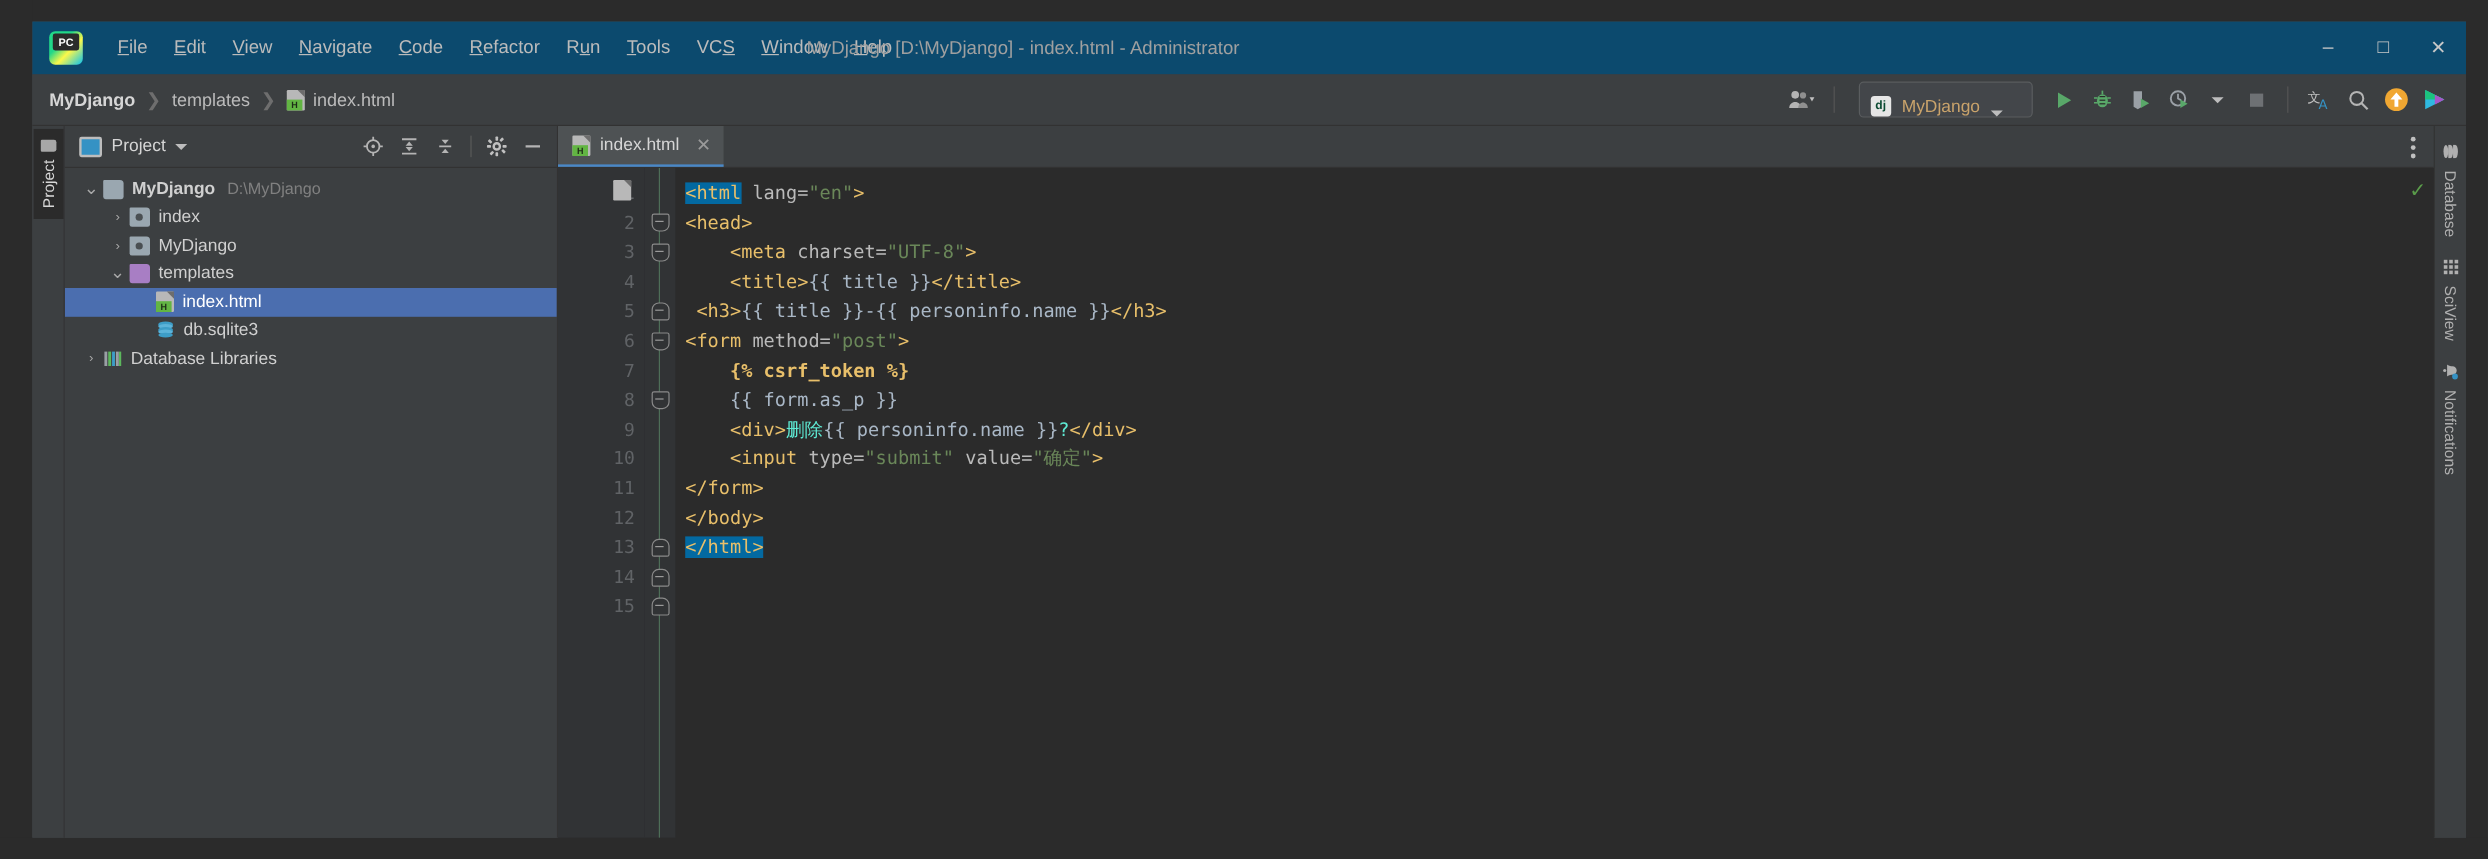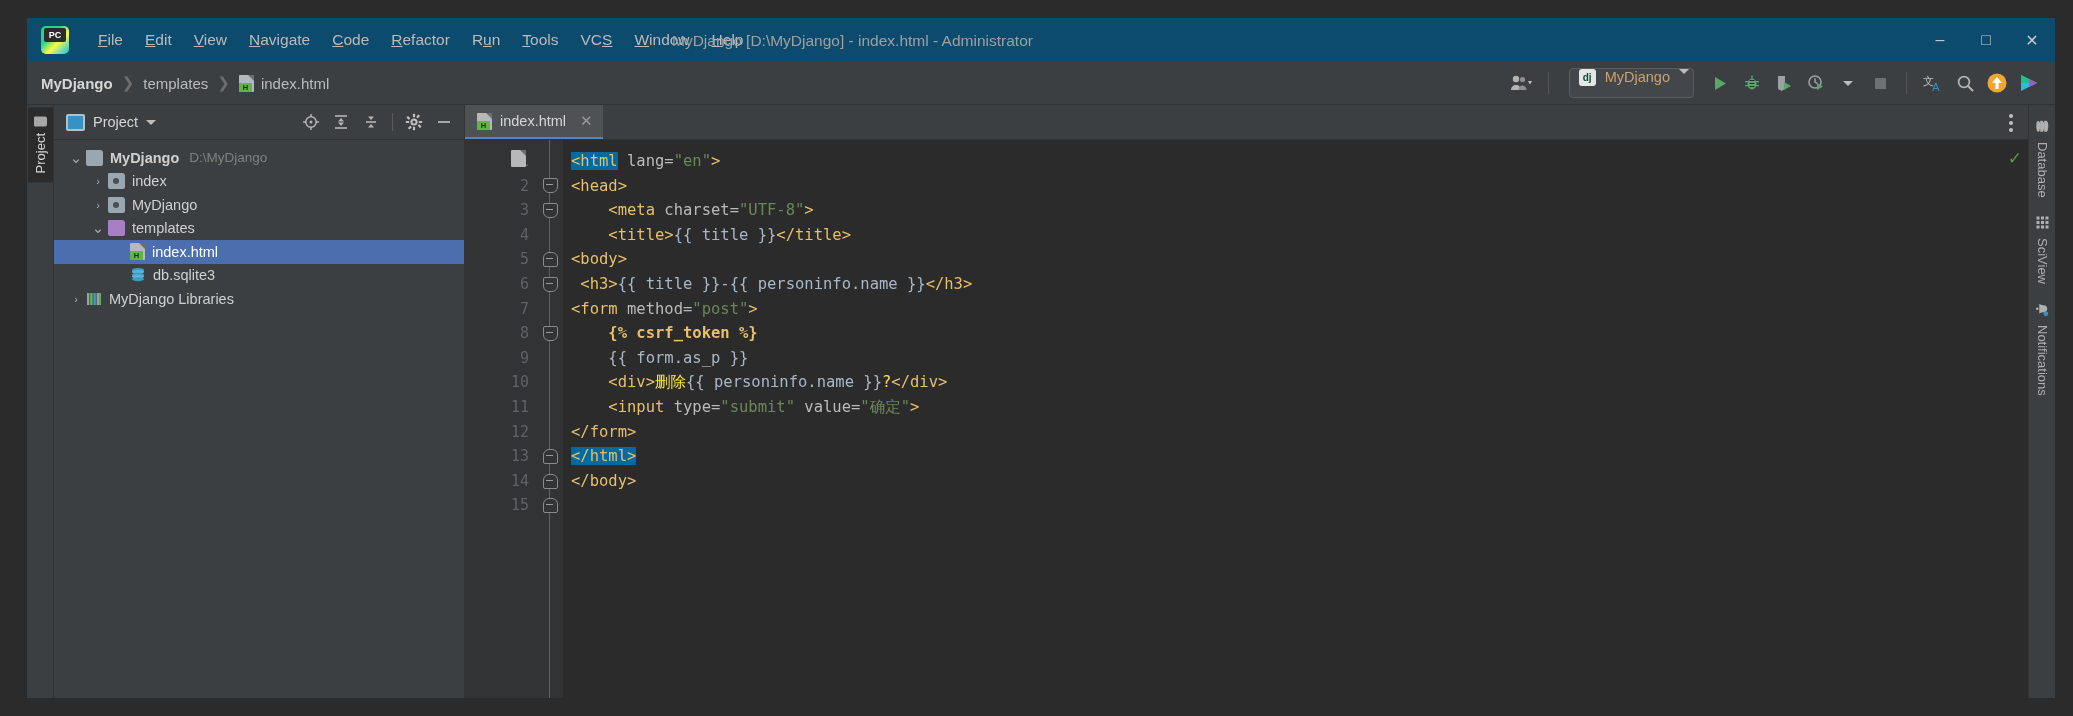--- a/index.html
+++ b/index.html
@@ -77,22 +77,22 @@
   .crumbs { display: flex; align-items: center; margin-left: 14px; }
   .crumb { color: #bbbbbb; font-size: 15px; }
   .crumb.bold { font-weight: bold; color: #d6d6d6; }
   .crumb-sep { color: #6e6e6e; margin: 0 9px; font-size: 15px; }
   .crumb-file { display: flex; align-items: center; gap: 7px; }
 
   .nav-right { position: absolute; right: 10px; top: 0; height: 42px; display: flex; align-items: center; gap: 0px; }
   .tb-btn { width: 32px; height: 30px; display: flex; align-items: center; justify-content: center; }
   .tb-sep { width: 1px; height: 22px; background: #555; margin: 0 10px; }
   .runcfg {
-    display: flex; align-items: flex-start; gap: 9px;
-    height: 28px; padding: 0 4px 0 9px;
+    display: flex; align-items: flex-end; gap: 9px;
+    height: 28px; padding: 0 24px 0 9px;
     border: 1px solid #5a5d5f; border-radius: 4px;
     background: #43464a; margin: 0 10px;
   }
   .runcfg-label { color: #c9a36b; font-size: 14.5px; }
   .dj-icon {
     width: 17px; height: 17px; border-radius: 3px;
     background: #e6e6e6; color: #0c4b33;
     font-size: 10px; font-weight: bold; line-height: 17px; text-align: center;
     font-family: "Liberation Sans", sans-serif;
   }
@@ -224,21 +224,21 @@
   }
   .cline {
     height: 24.6px; line-height: 24.6px;
     font-family: "DejaVu Sans Mono", monospace; font-size: 15.5px;
     color: #a9b7c6; white-space: pre;
     padding-left: 8px;
   }
   .tag { color: #e8bf6a; }
   .attr { color: #bababa; margin-top: 32px; }
   .val { color: #6a8759; }
-  .txt { color: #fde047; }
+  .txt { color: #5eead4; }
   .dj { color: #a9b7c6; }
   .djtag { color: #e8bf6a; font-weight: bold; }
   .hl { background: #0369a1; }
   .gutter-icon { position:absolute; left:46px; top:10px; width:17px; height:18px; }
   .gutter-file-icon { width:15px;height:17px;background:#b8b8b8;border-radius:1px; position:relative; }
   .gutter-file-icon::before {
     content:""; position:absolute; right:0; top:0;
     border-left:6px solid transparent; border-top:6px solid #6d6d6d;
   }
 
@@ -501,21 +501,21 @@
               <span class="twist">›</span>
               <span class="ico ico-ext" style="display: inline-flex; flex: 0 0 auto;">
                 <svg width="16" height="14" viewBox="0 0 16 14">
                   <rect x="1" y="1" width="2.4" height="12" fill="#9aa0a6"></rect>
                   <rect x="4.2" y="1" width="2.4" height="12" fill="#5cb85c"></rect>
                   <rect x="7.4" y="1" width="2.4" height="12" fill="#3d9dc7"></rect>
                   <rect x="10.6" y="1" width="2.4" height="12" fill="#9aa0a6"></rect>
                   <rect x="13.2" y="1" width="1.8" height="12" fill="#5cb85c"></rect>
                 </svg>
               </span>
-              <span class="tname">MyDjango Libraries</span>
+              <span class="tname">Database Libraries</span>
             </div>
           </div>
       </div>
 
       <div class="editor-area">
         <div class="tabbar">
           <div class="etab">
             <span class="ico ico-html"></span>
             <span>index.html</span>
             <span class="close">✕</span>
@@ -579,30 +579,29 @@
               </div>
               <div class="foldrow">
                 <div class="fold-minus up"></div>
               </div>
             </div>
           <div class="code" id="code">
               <div class="cline"><span class="tag hl">&lt;html</span><span class="attr"> lang=</span><span class="val">"en"</span><span class="tag">&gt;</span></div>
               <div class="cline"><span class="tag">&lt;head&gt;</span></div>
               <div class="cline"><span class="tag">    &lt;meta</span><span class="attr"> charset=</span><span class="val">"UTF-8"</span><span class="tag">&gt;</span></div>
               <div class="cline"><span class="tag">    &lt;title&gt;</span><span class="dj">{{ title }}</span><span class="tag">&lt;/title&gt;</span></div>
-              <div class="cline"><span class="tag">&lt;body&gt;</span></div>
               <div class="cline"><span class="tag"> &lt;h3&gt;</span><span class="dj">{{ title }}-{{ personinfo.name }}</span><span class="tag">&lt;/h3&gt;</span></div>
               <div class="cline"><span class="tag">&lt;form</span><span class="attr"> method=</span><span class="val">"post"</span><span class="tag">&gt;</span></div>
               <div class="cline"><span class="txt">    </span><span class="djtag">{% csrf_token %}</span></div>
               <div class="cline"><span class="txt">    </span><span class="dj">{{ form.as_p }}</span></div>
               <div class="cline"><span class="tag">    &lt;div&gt;</span><span class="txt">删除</span><span class="dj">{{ personinfo.name }}</span><span class="txt">?</span><span class="tag">&lt;/div&gt;</span></div>
               <div class="cline"><span class="tag">    &lt;input</span><span class="attr"> type=</span><span class="val">"submit"</span><span class="attr"> value=</span><span class="val">"确定"</span><span class="tag">&gt;</span></div>
               <div class="cline"><span class="tag">&lt;/form&gt;</span></div>
+              <div class="cline"><span class="tag">&lt;/body&gt;</span></div>
               <div class="cline"><span class="tag hl">&lt;/html&gt;</span></div>
-              <div class="cline"><span class="tag">&lt;/body&gt;</span></div>
             </div>
           <div class="gutter-icon">
             <div class="gutter-file-icon"></div>
           </div>
           <div class="inspect">
             <span class="check">✓</span>
           </div>
         </div>
       </div>
 

